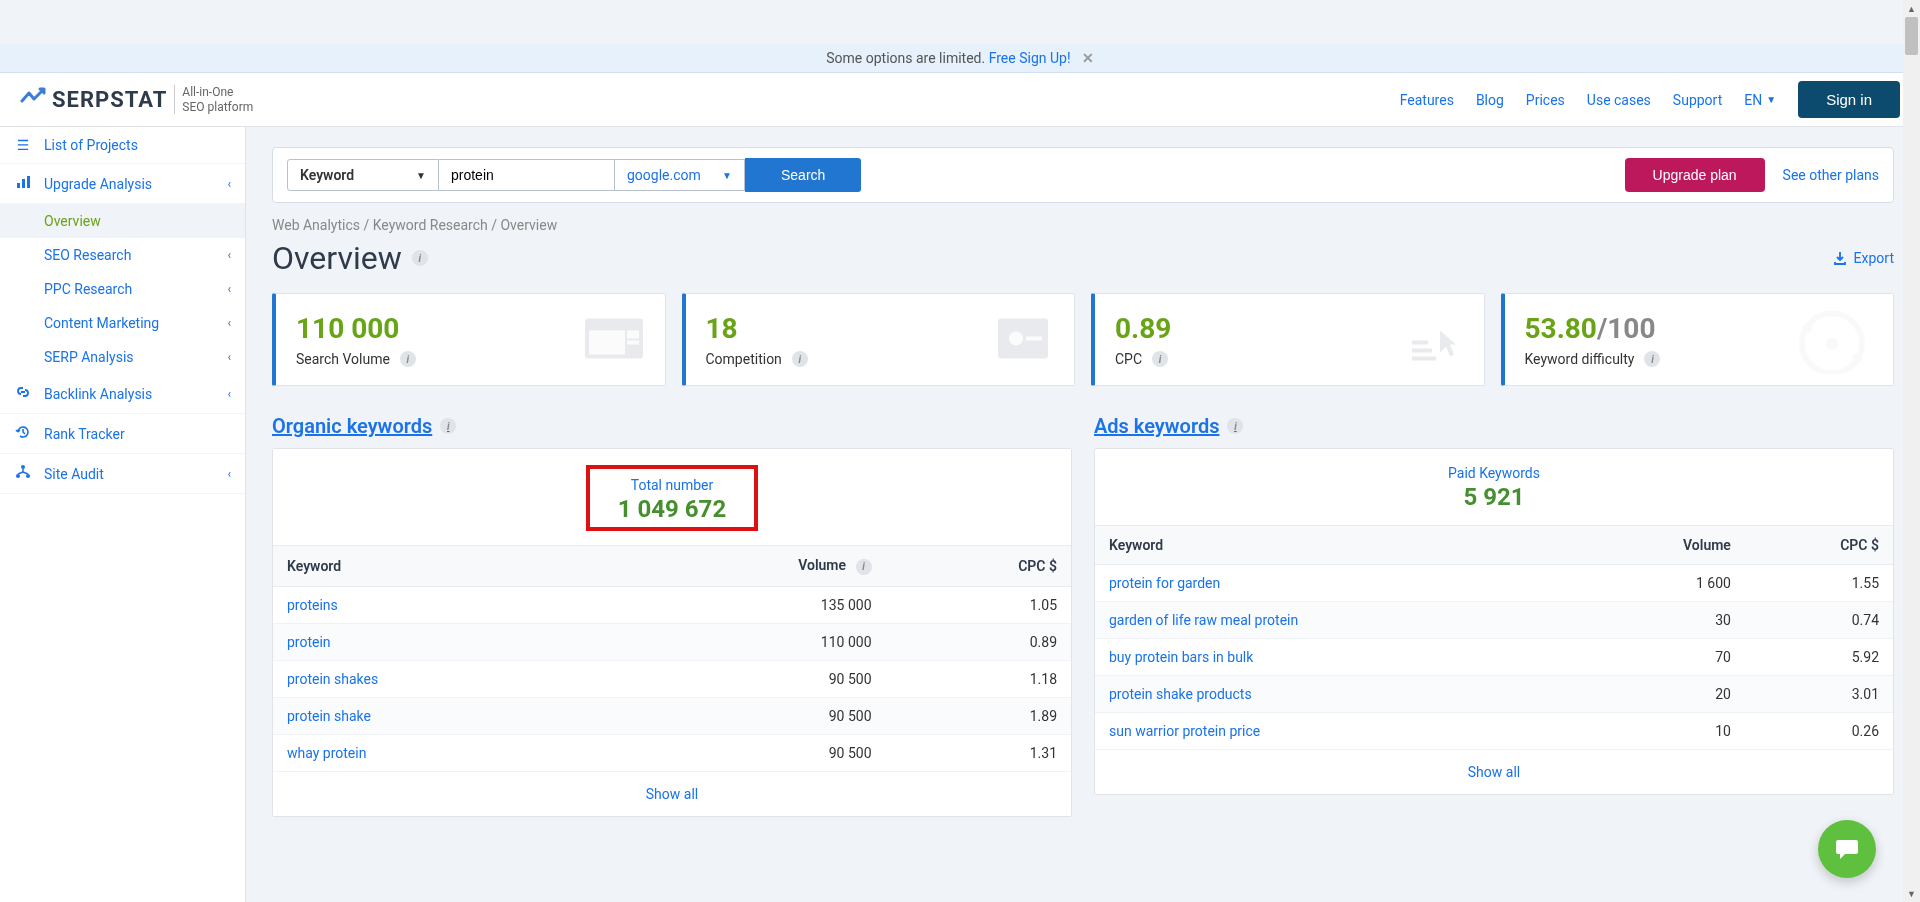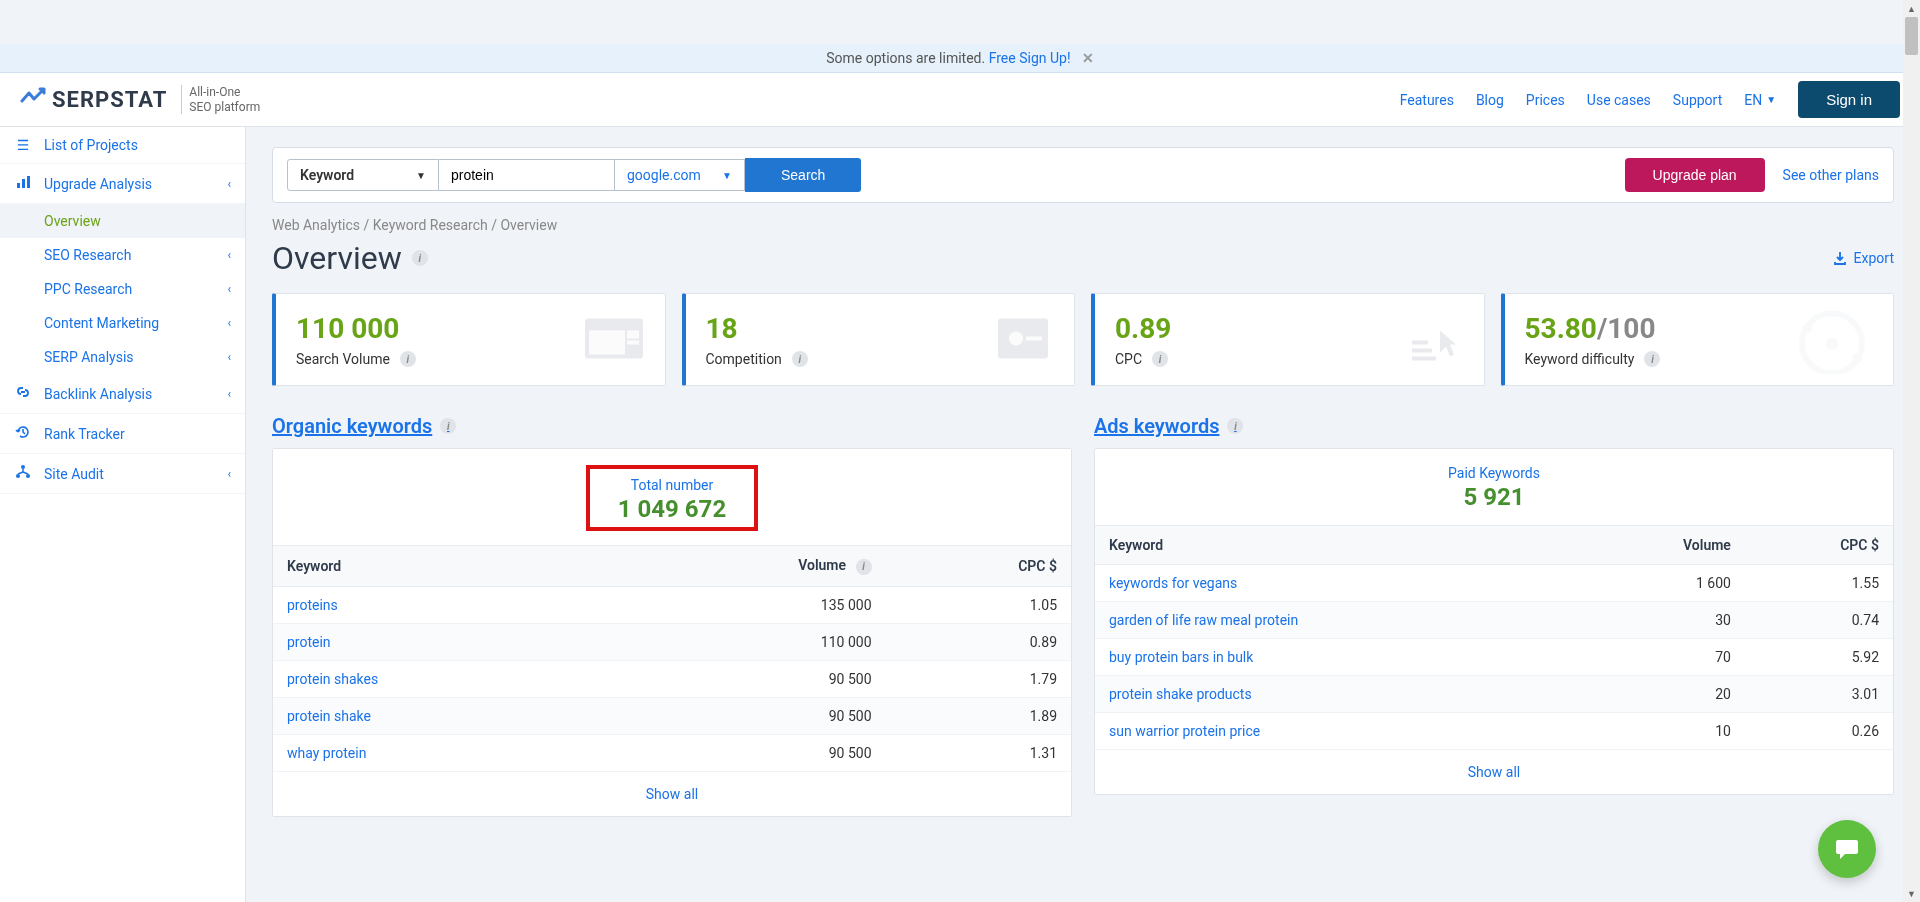--- a/index.html
+++ b/index.html
@@ -1,21 +1,21 @@
 <!DOCTYPE html>
 <html><head>
 <meta charset="utf-8">
 <style>
 * { margin: 0; padding: 0; box-sizing: border-box; }
 body { font-family: -apple-system, BlinkMacSystemFont, "Segoe UI", Roboto, Arial, sans-serif; font-size: 14px; color: #333; background: #f0f3f7; overflow-x: hidden; }
 .top-banner { background: #e6f1fb; text-align: center; padding: 6px 0; font-size: 14px; color: #555; border-bottom: 1px solid #d0e0ef; margin-top: 44px; }
 .top-banner a { color: #1a73e8; text-decoration: none; }
 .top-banner .close-x { display: inline-block; margin-left: 8px; color: #999; cursor: pointer; font-weight: bold; }
 .header { background: #fff; display: flex; align-items: center; justify-content: space-between; padding: 8px 20px; border-bottom: 1px solid #e0e4e9; }
-.header-left { display: flex; align-items: center; gap: 14px; }
+.header-left { display: flex; align-items: center; gap: 7px; }
 .logo { display: flex; align-items: center; gap: 6px; font-weight: 700; font-size: 22px; color: #2f3a4a; letter-spacing: 1px; }
 .logo .icon { color: #3b7dd9; }
 .logo-sub { border-left: 1px solid #ccc; padding-left: 7px; font-size: 12px; color: #666; line-height: 1.2; }
 .header-right { display: flex; align-items: center; gap: 22px; }
 .header-right a { color: #1a73e8; text-decoration: none; font-size: 14px; }
 .lang-select { display: flex; align-items: center; gap: 4px; color: #1a73e8; cursor: pointer; }
 .signin-btn { background: #0c4a6e; color: #fff; border: none; padding: 10px 28px; border-radius: 4px; font-size: 15px; cursor: pointer; }
 .main-wrap { display: flex; }
 .sidebar { width: 246px; background: #fff; border-right: 1px solid #e0e4e9; min-height: calc(100vh - 80px); flex-shrink: 0; }
 .side-item { display: flex; align-items: center; justify-content: space-between; padding: 10px 14px; color: #1a73e8; cursor: pointer; border-bottom: 1px solid #f2f4f7; font-size: 14px; }
@@ -303,21 +303,21 @@
                   <td class="num">1.05</td>
                 </tr>
                 <tr>
                   <td class="kw"><a href="#">protein</a></td>
                   <td class="num">110 000</td>
                   <td class="num">0.89</td>
                 </tr>
                 <tr>
                   <td class="kw"><a href="#">protein shakes</a></td>
                   <td class="num">90 500</td>
-                  <td class="num">1.79</td>
+                  <td class="num">1.18</td>
                 </tr>
                 <tr>
                   <td class="kw"><a href="#">protein shake</a></td>
                   <td class="num">90 500</td>
                   <td class="num">1.89</td>
                 </tr>
                 <tr>
                   <td class="kw"><a href="#">whay protein</a></td>
                   <td class="num">90 500</td>
                   <td class="num">1.31</td>
@@ -341,21 +341,21 @@
           <table>
             <thead>
                 <tr>
               <th>Keyword</th>
               <th class="num">Volume</th>
               <th class="num">CPC $</th>
             </tr>
               </thead>
             <tbody id="ads-body">
                 <tr>
-                  <td class="kw"><a href="#">keywords for vegans</a></td>
+                  <td class="kw"><a href="#">protein for garden</a></td>
                   <td class="num">1 600</td>
                   <td class="num">1.55</td>
                 </tr>
                 <tr>
                   <td class="kw"><a href="#">garden of life raw meal protein</a></td>
                   <td class="num">30</td>
                   <td class="num">0.74</td>
                 </tr>
                 <tr>
                   <td class="kw"><a href="#">buy protein bars in bulk</a></td>

